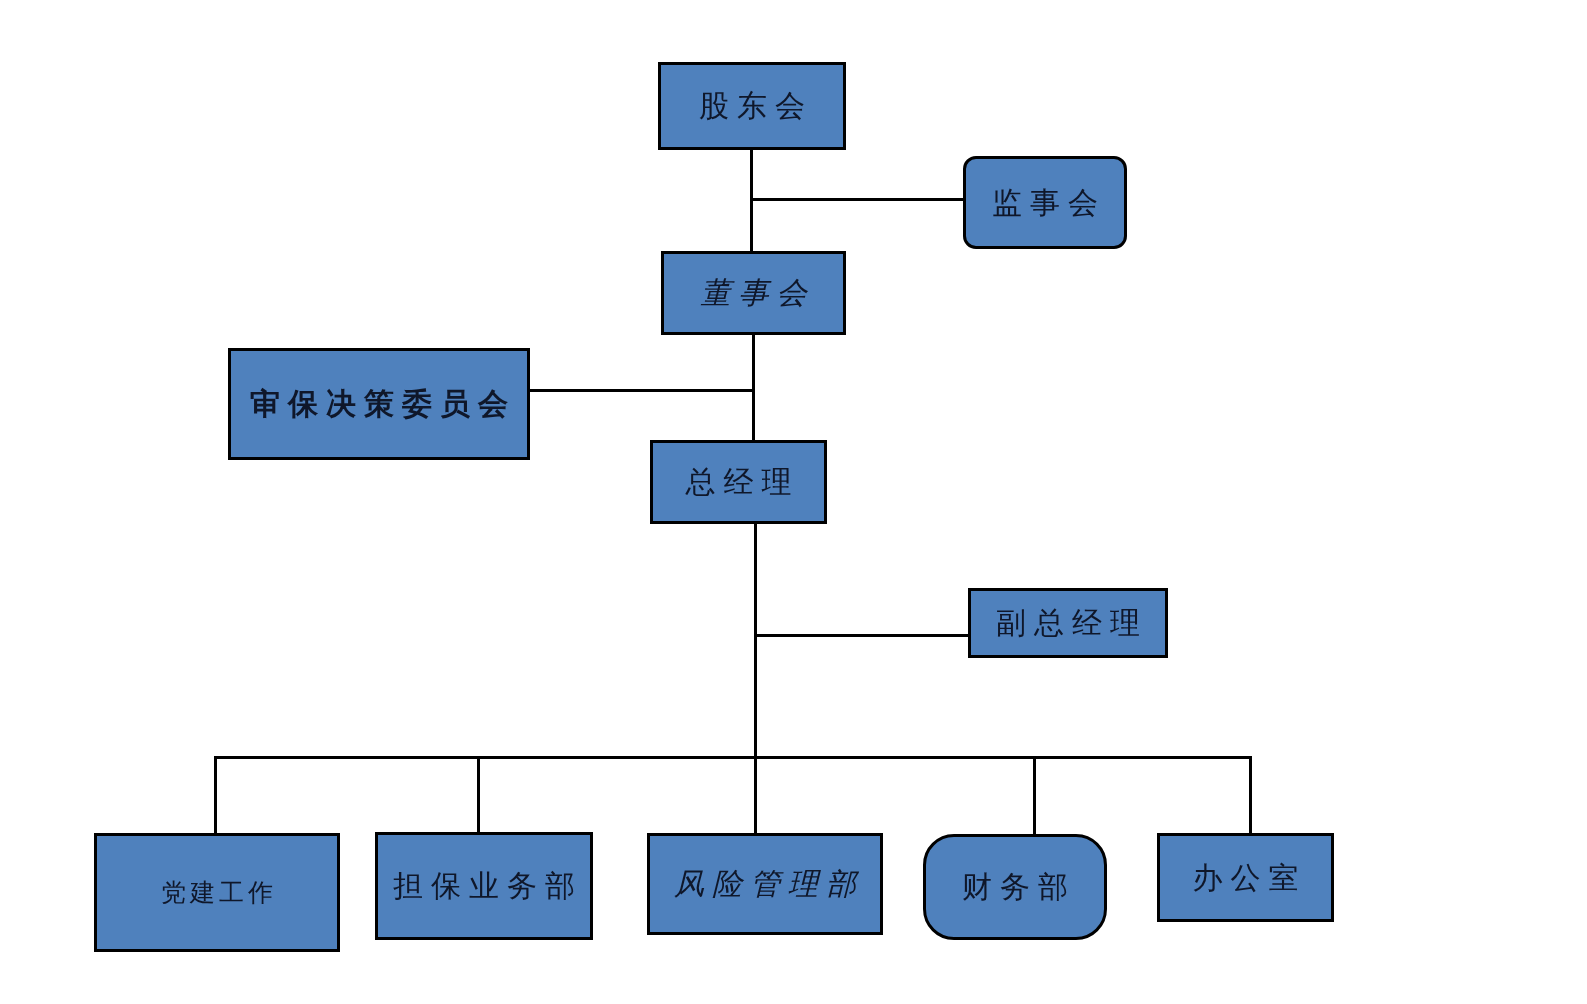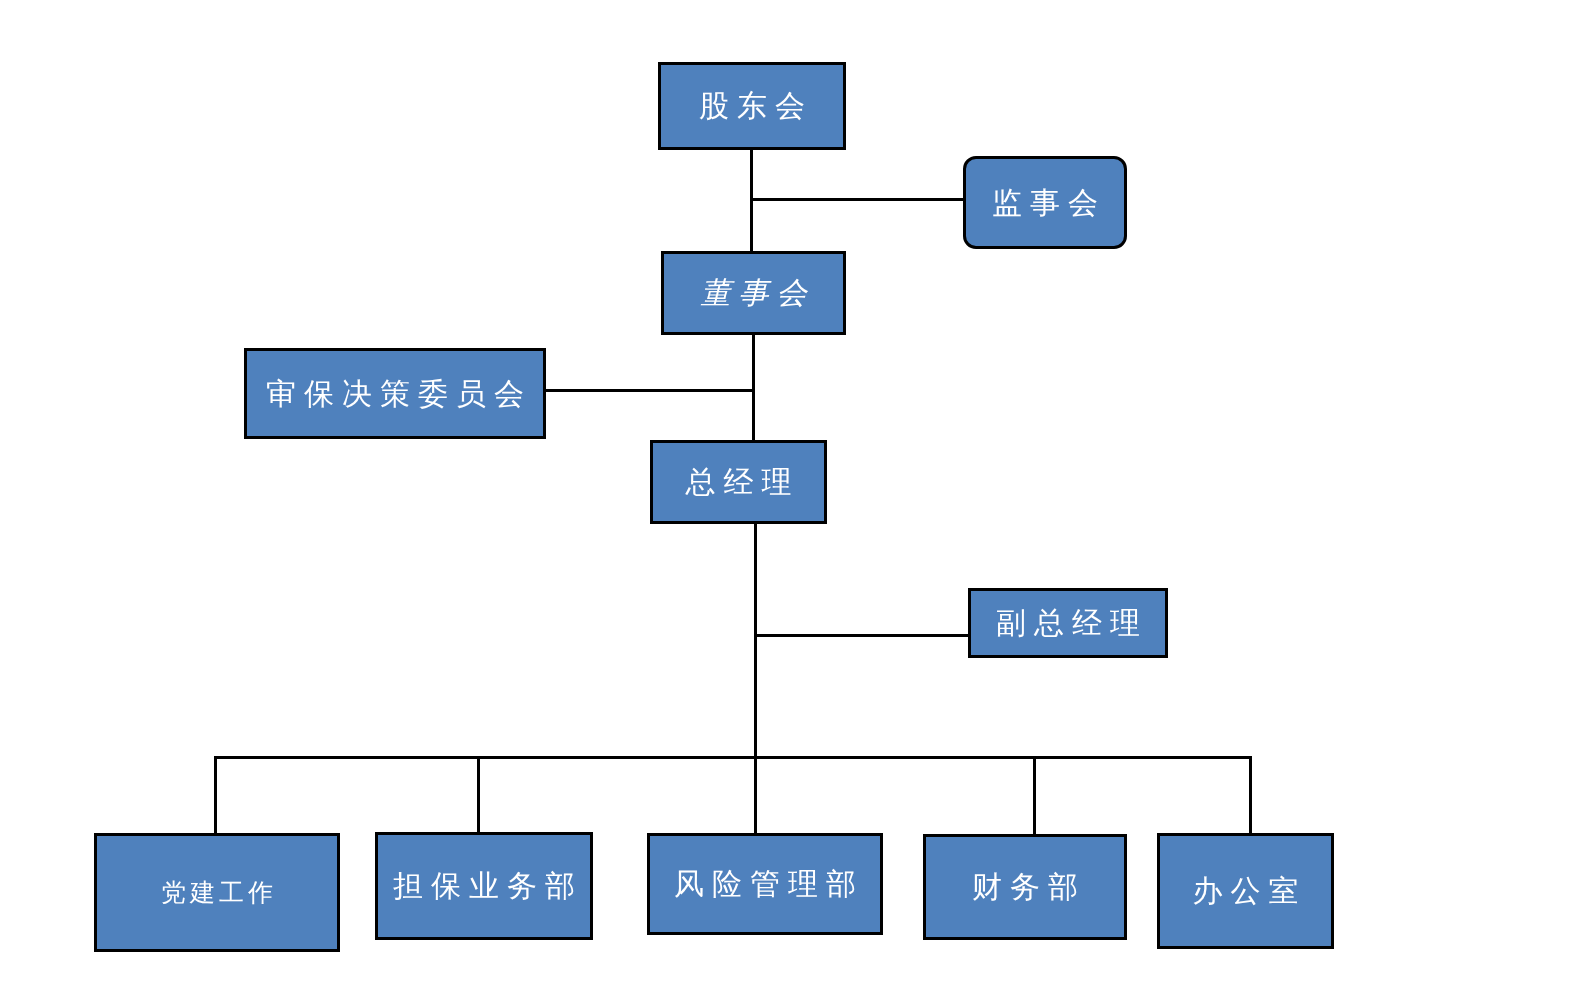--- a/index.html
+++ b/index.html
@@ -13,49 +13,49 @@
     height: 1004px;
     background: #ffffff;
     overflow: hidden;
     font-family: "Liberation Serif", "DejaVu Serif", serif;
   }
   .node {
     position: absolute;
     box-sizing: border-box;
     background: #4f81bd;
     border: 3px solid #000000;
-    color: #ffffff;
+    color: #0f172a;
     display: flex;
     flex-direction: column;
     align-items: center;
     justify-content: center;
     text-align: left;
     font-size: 30px;
     letter-spacing: 8px;
     line-height: 1.25;
   }
   .node .lbl { white-space: nowrap; text-indent: 8px; }
   .node.small { font-size: 25px; letter-spacing: 4px; }
   .node.small .lbl { text-indent: 4px; }
   .line {
     position: absolute;
     background: #000000;
   }
   
   #n-shareholders { left: 658px; top: 62px;  width: 188px; height: 88px; }
   #n-supervisory  { left: 963px; top: 156px; width: 164px; height: 93px; border-radius: 13px; }
   #n-board        { left: 661px; top: 251px; width: 185px; height: 84px; font-style: italic; }
-  #n-committee    { left: 244px; top: 348px; width: 302px; height: 91px; }
+  #n-committee    { left: 228px; top: 348px; width: 302px; height: 112px; font-weight: bold; }
   #n-gm           { left: 650px; top: 440px; width: 177px; height: 84px; }
   #n-dgm          { left: 968px; top: 588px; width: 200px; height: 70px; }
   #n-party        { left: 94px;  top: 833px; width: 246px; height: 119px; }
   #n-guarantee    { left: 375px; top: 832px; width: 218px; height: 108px; }
-  #n-risk         { left: 647px; top: 833px; width: 236px; height: 102px; }
-  #n-finance      { left: 923px; top: 834px; width: 204px; height: 106px; }
-  #n-office       { left: 1157px;top: 833px; width: 177px; height: 116px; }
+  #n-risk         { left: 647px; top: 833px; width: 236px; height: 102px; font-style: italic; }
+  #n-finance      { left: 923px; top: 834px; width: 184px; height: 106px; border-radius: 31px; }
+  #n-office       { left: 1157px;top: 833px; width: 177px; height: 89px; }
   
   #e-share-board  { left: 750px; top: 150px; width: 3px;    height: 101px; }
   #e-supervisory  { left: 750px; top: 198px; width: 213px;  height: 3px; }
   #e-board-gm     { left: 752px; top: 335px; width: 3px;    height: 105px; }
   #e-committee    { left: 530px; top: 389px; width: 223px;  height: 3px; }
   #e-gm-down      { left: 754px; top: 524px; width: 3px;    height: 309px; }
   #e-dgm          { left: 754px; top: 634px; width: 214px;  height: 3px; }
   #e-bus          { left: 214px; top: 756px; width: 1038px; height: 3px; }
   #e-drop-party     { left: 214px;  top: 756px; width: 3px; height: 77px; }
   #e-drop-guarantee { left: 477px;  top: 756px; width: 3px; height: 76px; }

